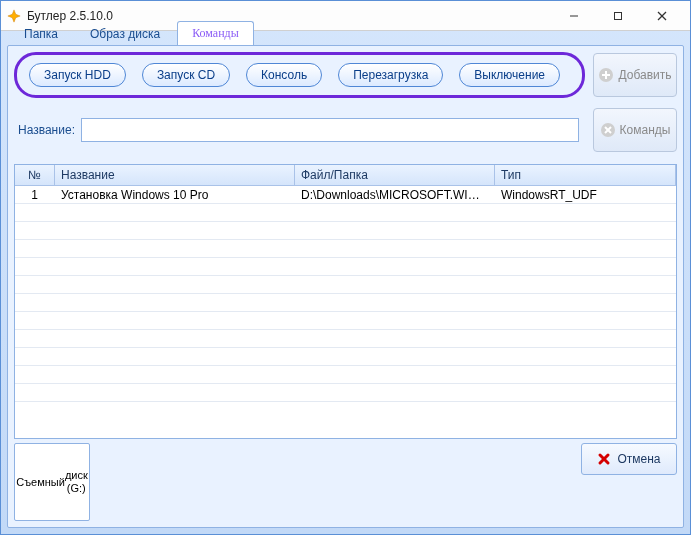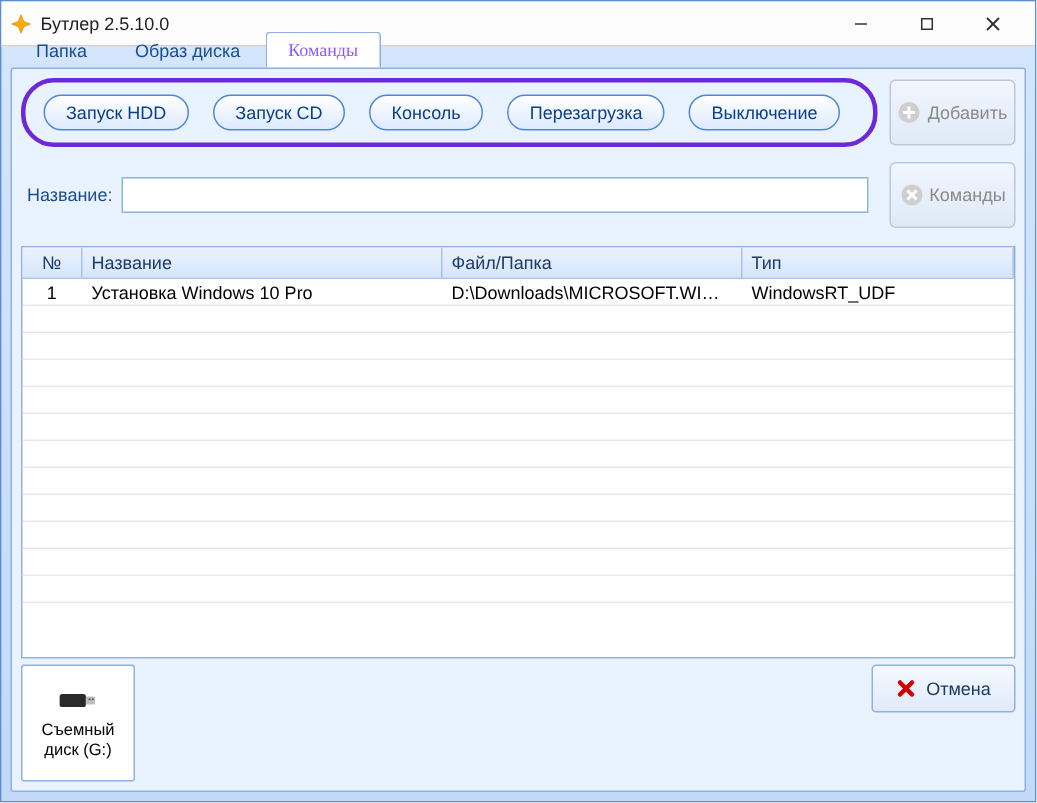--- a/index.html
+++ b/index.html
@@ -43,21 +43,21 @@
   .tbody { flex: 1; overflow: auto; }
   .tr { display: flex; border-bottom: 1px solid #e3e9f2; height: 18px; align-items: center; }
   .td { padding: 1px 6px; border-right: 1px solid transparent; overflow: hidden; white-space: nowrap; text-overflow: ellipsis; }
   .col-num  { width: 40px; text-align: center; }
   .col-name { width: 240px; }
   .col-path { width: 200px; }
   .col-type { flex: 1; }
 
   
   .bottom { height: 78px; display: flex; margin-top: 4px; gap: 6px; }
-  .device-box { width: 76px; border: 1px solid #8fb2e3; background: #fff; display: flex; flex-direction: column; align-items: center; justify-content: center; text-align: center; padding: 4px; border-radius: 2px; }
+  .device-box { width: 76px; border: 1px solid #8fb2e3; background: #fff; display: flex; flex-direction: row; align-items: center; justify-content: center; text-align: center; padding: 4px; border-radius: 2px; }
   .device-box .usb-ico { width: 28px; height: 20px; margin-bottom: 4px; }
   .device-box div { font-size: 11px; line-height: 1.15; }
   .bottom-spacer { flex: 1; }
   .nav-col { width: 96px; display: flex; flex-direction: column; justify-content: space-between; }
   .nav-btn { height: 32px; display: flex; align-items: center; justify-content: center; gap: 6px; border: 1px solid #8fb2e3; border-radius: 3px; background: linear-gradient(#f6faff,#dfeafc); color: #1e3a63; cursor: default; }
 </style>
 </head>
 <body>
 
 <div class="window">

